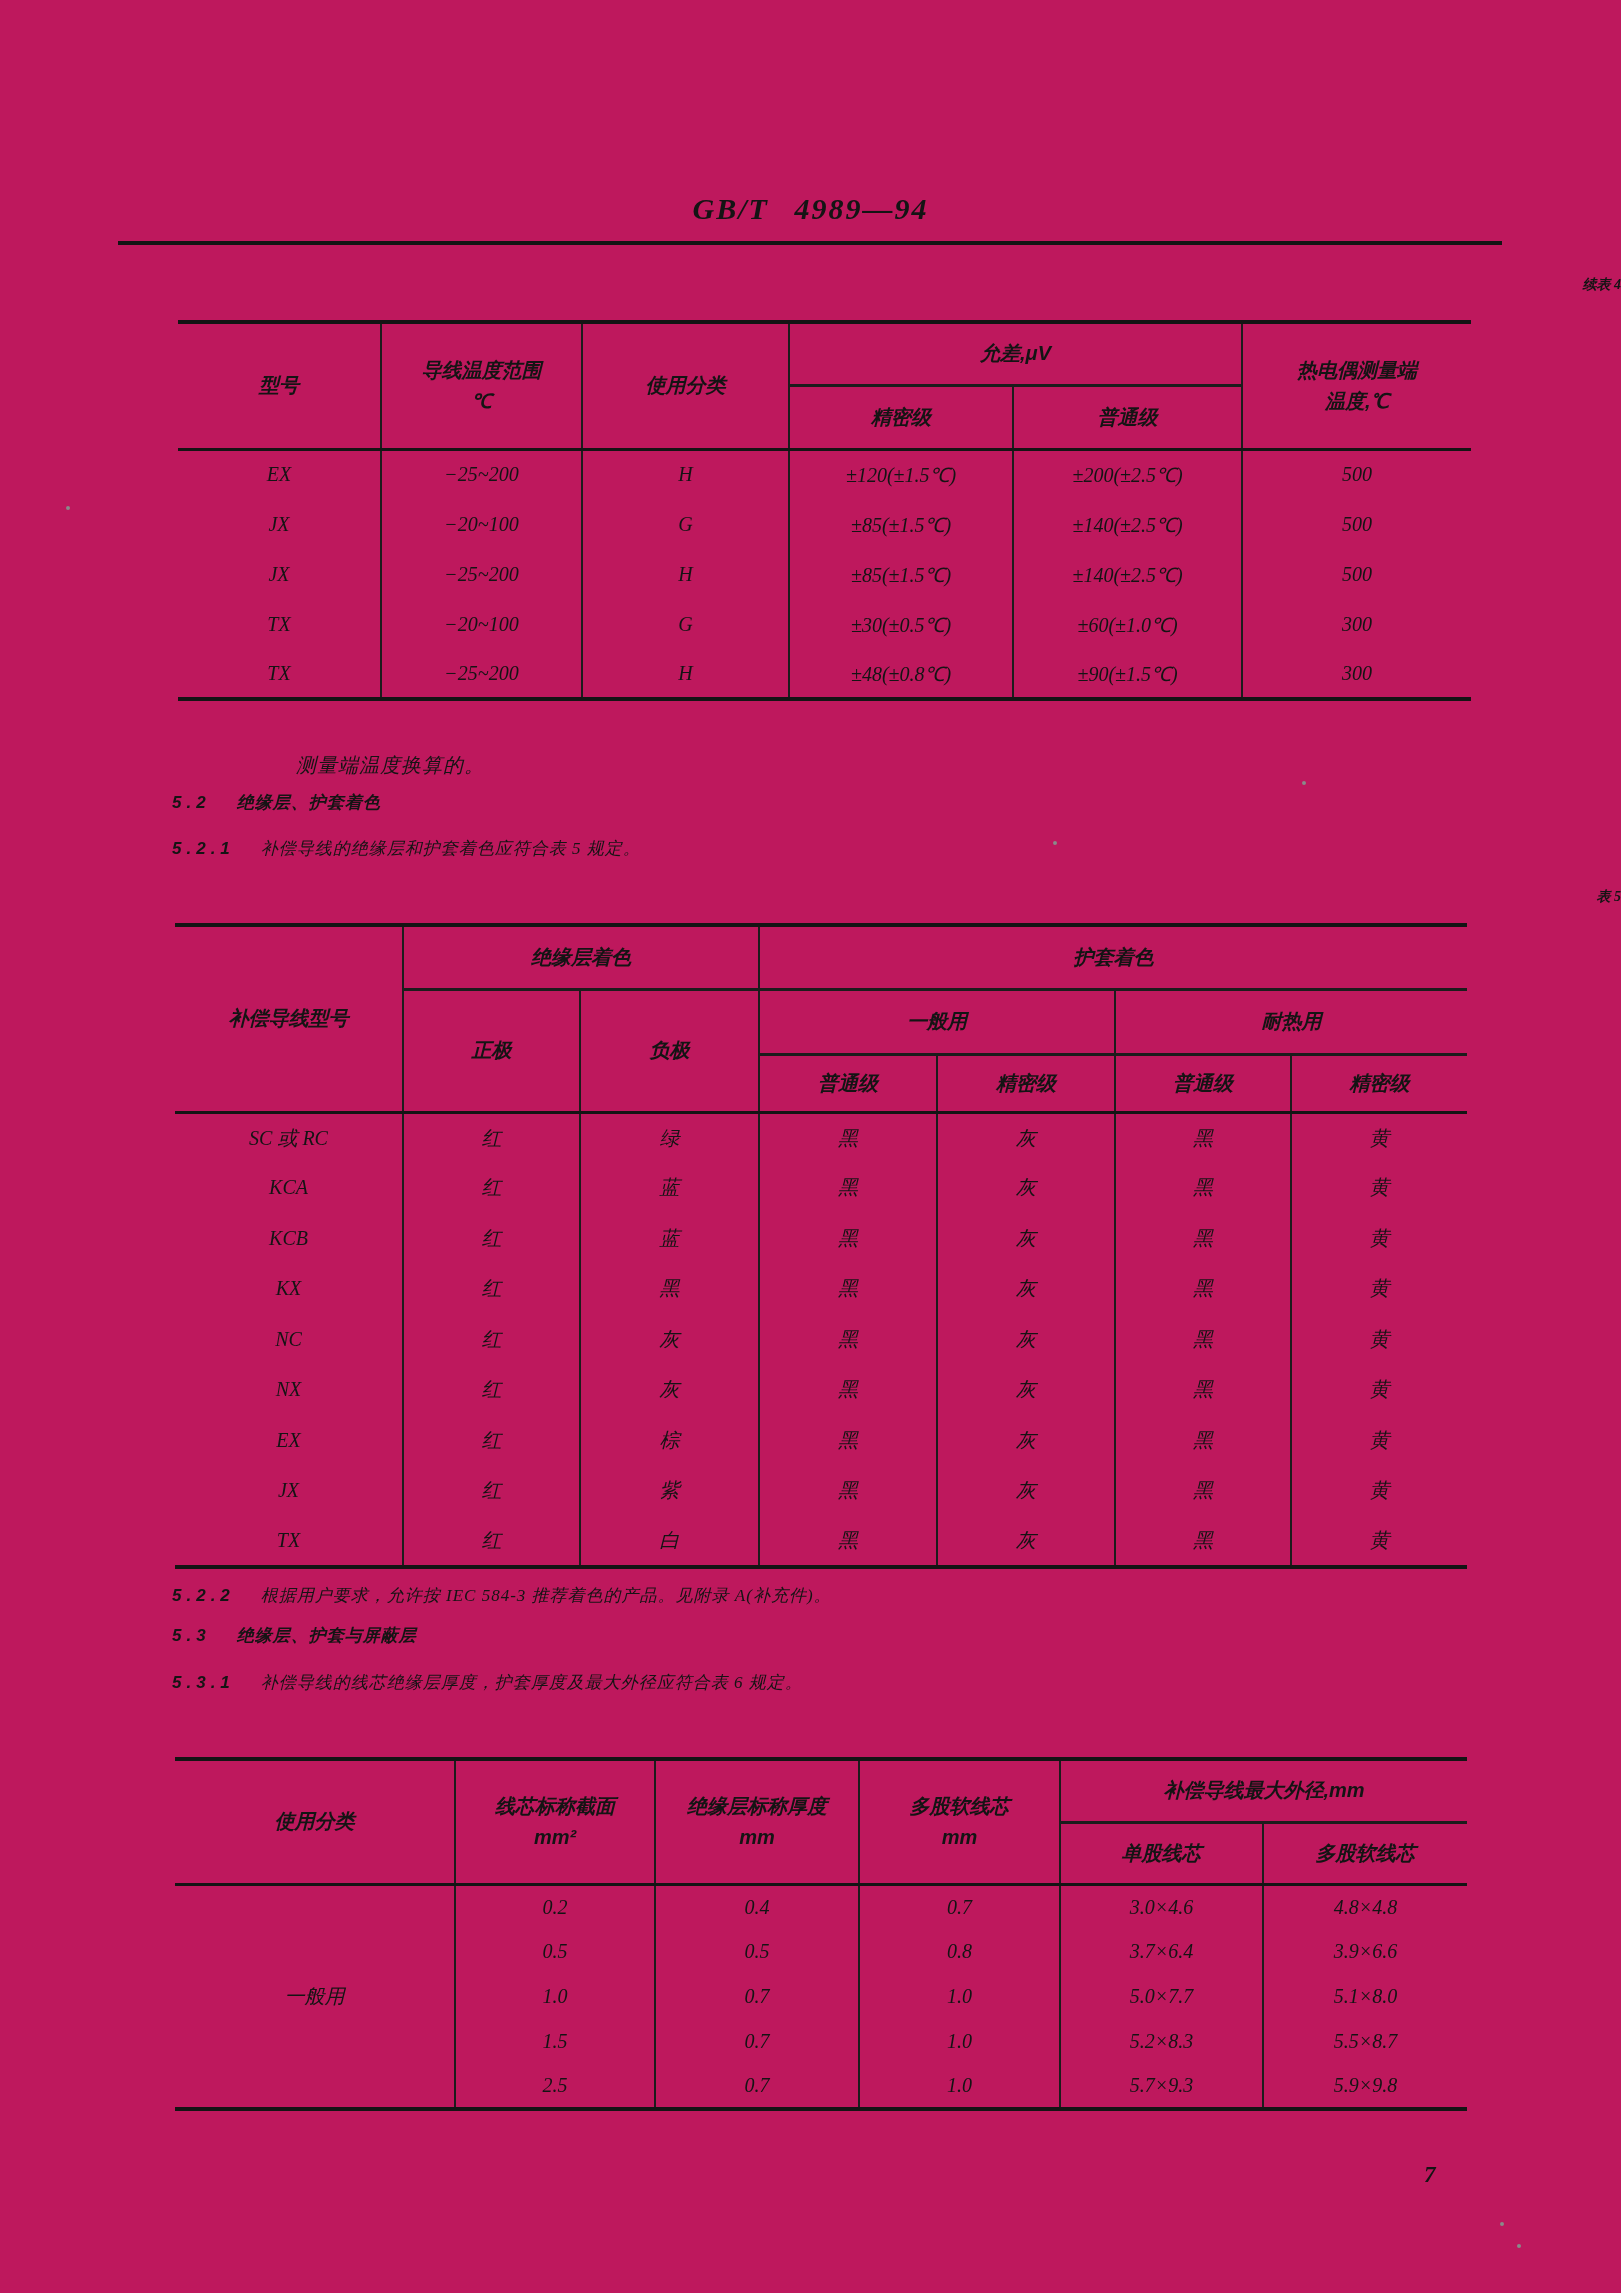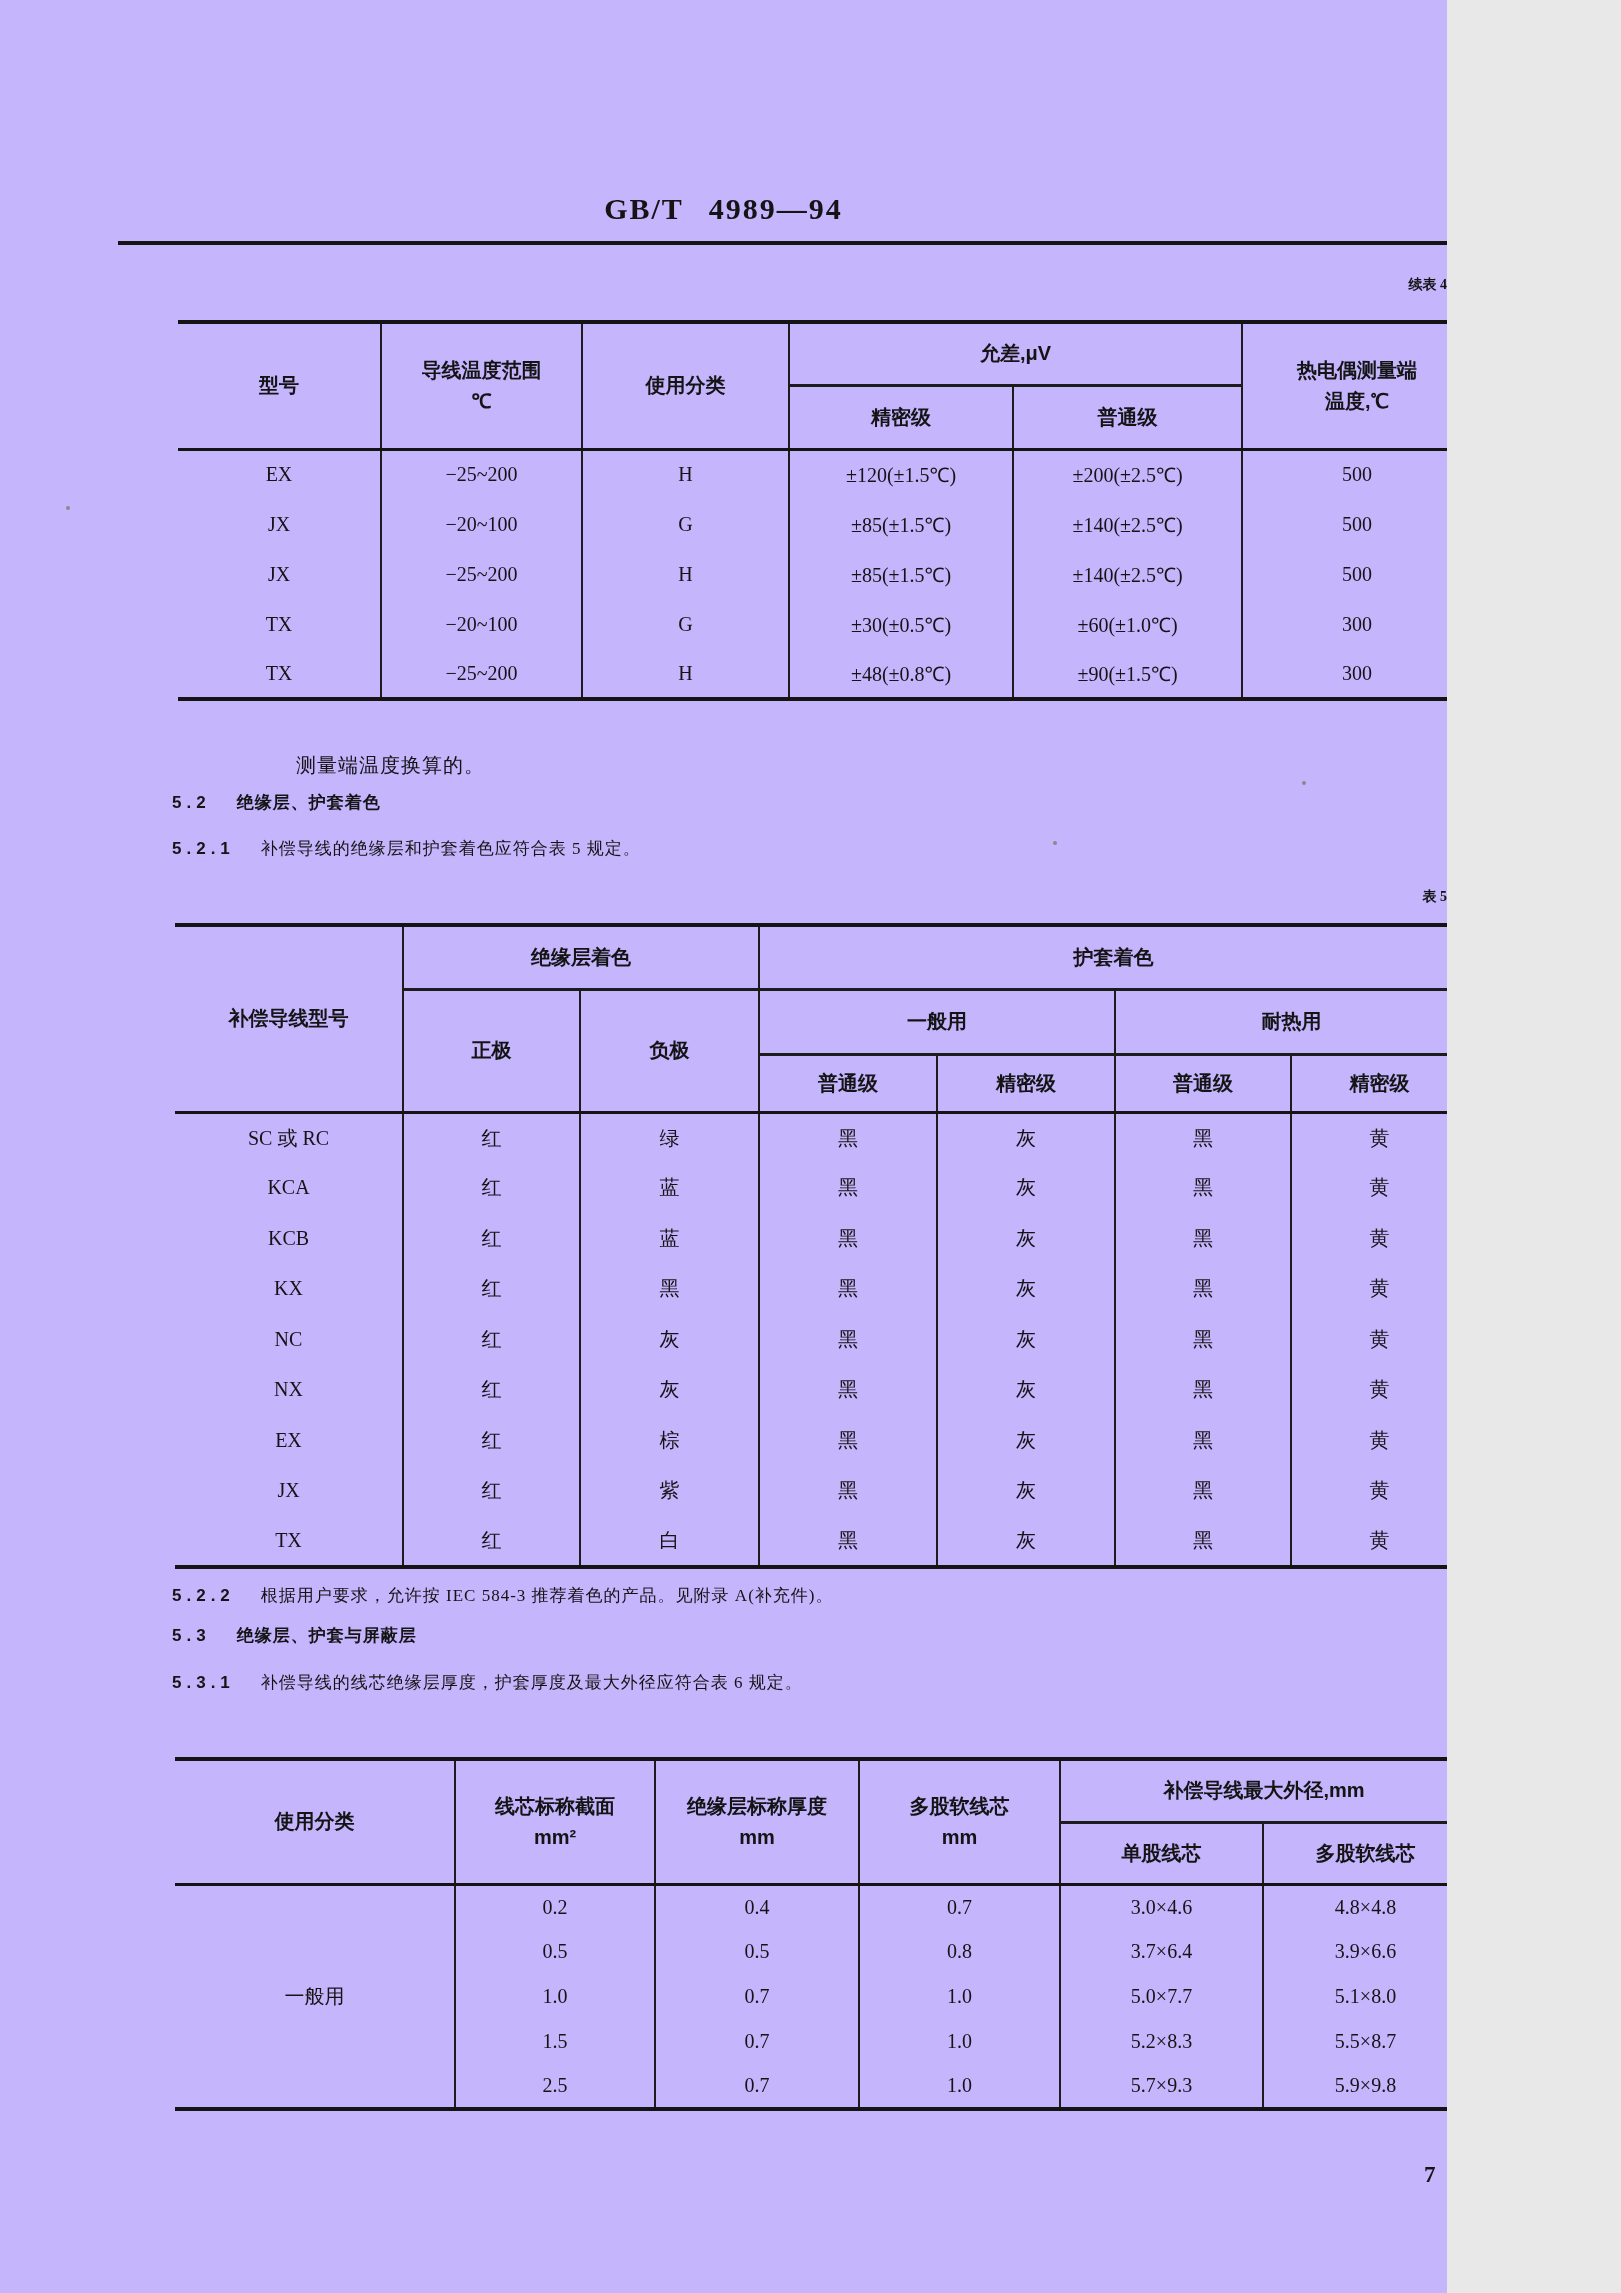--- a/index.html
+++ b/index.html
@@ -1,22 +1,23 @@
 <!DOCTYPE html>
 <html><head>
 <meta charset="utf-8">
 <style>
   html,body{margin:0;padding:0;background:#e8e8e8;}
   #page{
     position:relative;
-    width:1447px;height:2293px;
-    background:#c4b5fd;
+    width:1621px;height:2293px;
+    background:#be185d;
     font-family:"Liberation Serif", serif;
     color:#141414;
     overflow:hidden;
+    font-style:italic;
   }
   .abs{position:absolute;}
   .doc-title{
     top:192px;left:0;width:100%;
     text-align:center;
     font-size:30px;font-weight:bold;
     letter-spacing:2px;word-spacing:16px;
   }
   .head-rule{
     left:118px;top:241px;width:1384px;height:4px;

